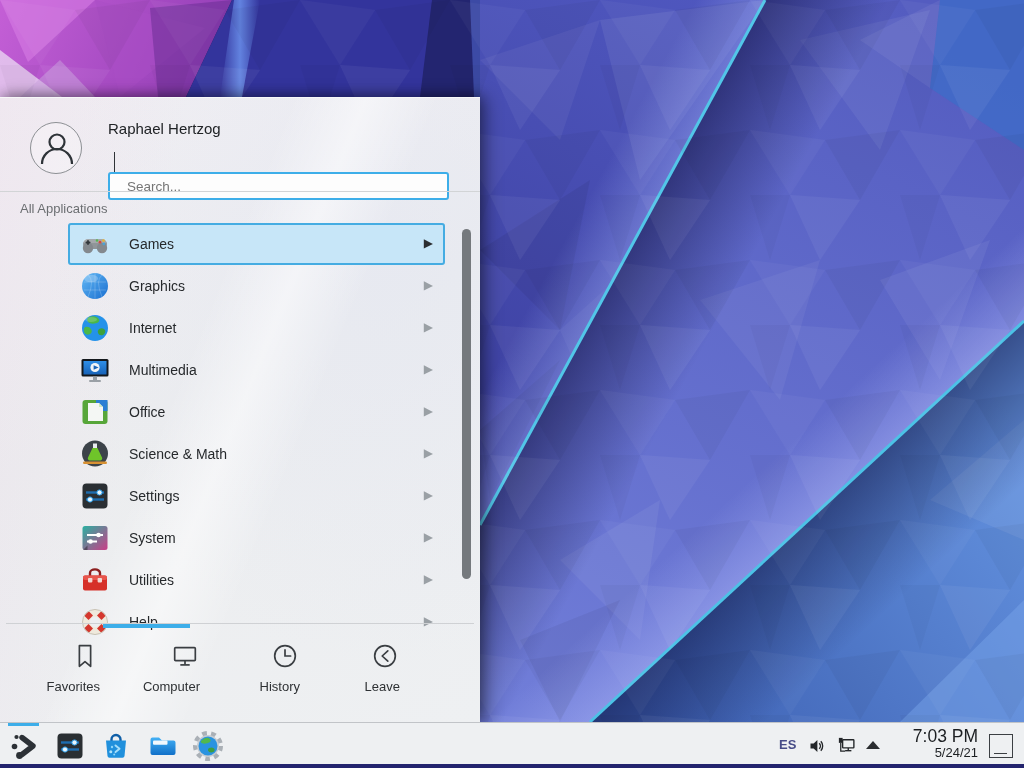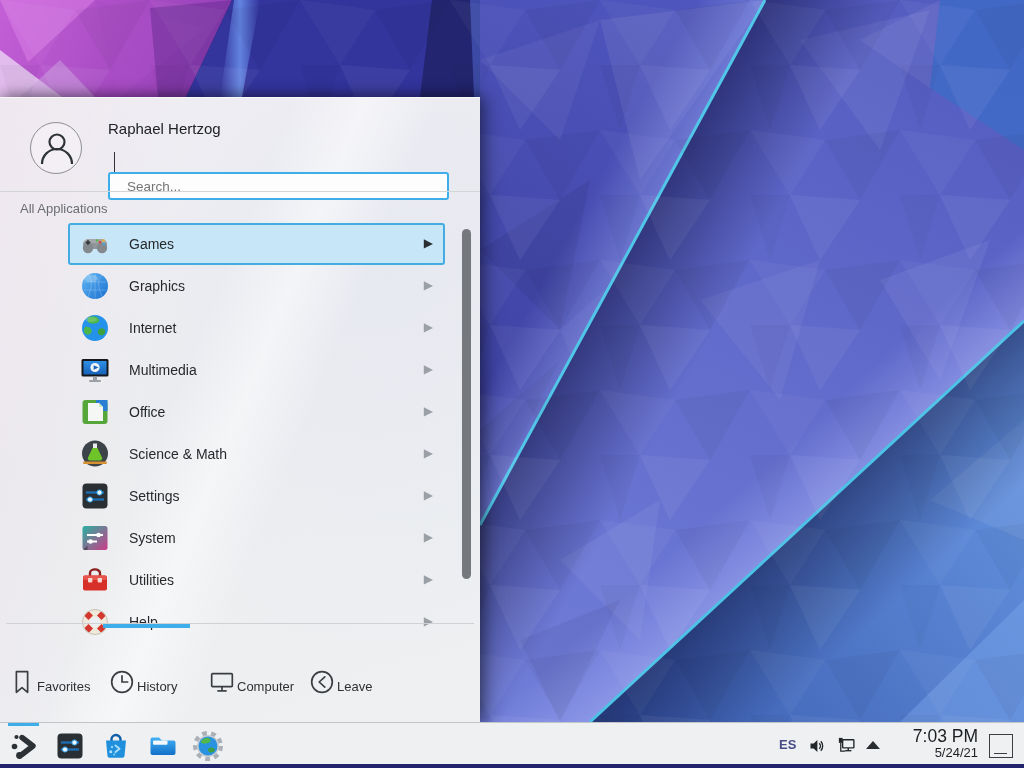--- a/index.html
+++ b/index.html
@@ -38,21 +38,21 @@
     font-size:12px;color:#9aa0a5;}
   .cat-row.selected .cat-arrow{color:#2b2e31;}
 
   .list-scrollbar{position:absolute;left:462px;top:131px;width:9px;height:350px;
     border-radius:4.5px;background:#75797d;}
 
   .tabbar-divider{position:absolute;left:6px;top:525px;width:468px;height:1px;background:#cfd1d4;}
   .tab-indicator{position:absolute;left:103px;top:526px;width:87px;height:4px;background:#3daee9;}
 
   .tabbar{position:absolute;left:0;top:530px;width:480px;height:95px;display:flex;}
-  .tab{width:93px;margin-left:7px;display:flex;flex-direction:row;align-items:center;
+  .tab{width:93px;margin-left:7px;display:flex;flex-direction:column;align-items:flex-end;
     padding-top:13px;}
   .tab:first-child{margin-left:7px;}
   .tab svg{width:30px;height:30px;}
   .tab-label{margin-top:8px;font-size:13px;color:#2e3134;}
 
   
   .taskbar{position:absolute;left:0;top:722px;width:1024px;height:42px;
     background:#eef0f2;border-top:1px solid rgba(110,115,122,.35);}
   .task-app{position:absolute;top:7px;width:32px;height:32px;}
   .task-active-line{position:absolute;left:8px;top:0;width:31px;height:3px;background:#3daee9;}
@@ -332,33 +332,33 @@
     <div class="tab-indicator"></div>
 
     <div class="tabbar">
       <div class="tab">
         <svg viewBox="0 0 32 32" fill="none" stroke="#3a3e42" stroke-width="1.8" stroke-linejoin="round">
           <path d="M10,5 h12 v22 l-6,-5 -6,5 z"></path>
         </svg>
         <span class="tab-label">Favorites</span>
       </div>
       <div class="tab">
-        <svg viewBox="0 0 32 32" fill="none" stroke="#3a3e42" stroke-width="1.8" stroke-linecap="round">
-          <circle cx="16" cy="16" r="11"></circle>
-          <path d="M16,9.5 V16 h6"></path>
-        </svg>
-        <span class="tab-label">History</span>
-      </div>
-      <div class="tab">
         <svg viewBox="0 0 32 32" fill="none" stroke="#3a3e42" stroke-width="1.8">
           <rect x="5" y="7" width="22" height="14" rx="1"></rect>
           <line x1="16" y1="21" x2="16" y2="25"></line>
             <line x1="11" y1="25.5" x2="21" y2="25.5"></line>
         </svg>
         <span class="tab-label">Computer</span>
+      </div>
+      <div class="tab">
+        <svg viewBox="0 0 32 32" fill="none" stroke="#3a3e42" stroke-width="1.8" stroke-linecap="round">
+          <circle cx="16" cy="16" r="11"></circle>
+          <path d="M16,9.5 V16 h6"></path>
+        </svg>
+        <span class="tab-label">History</span>
       </div>
       <div class="tab">
         <svg viewBox="0 0 32 32" fill="none" stroke="#3a3e42" stroke-width="1.8" stroke-linecap="round" stroke-linejoin="round">
           <circle cx="16" cy="16" r="11"></circle>
           <path d="M19,10.5 l-6,5.5 6,5.5"></path>
         </svg>
         <span class="tab-label">Leave</span>
       </div>
     </div>
   </div>

